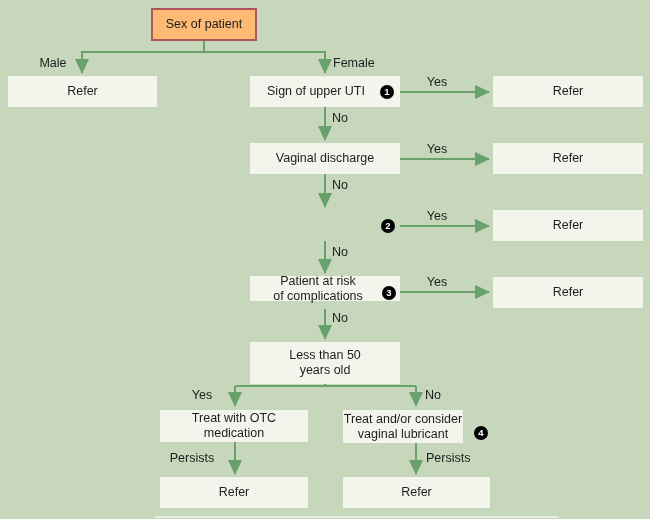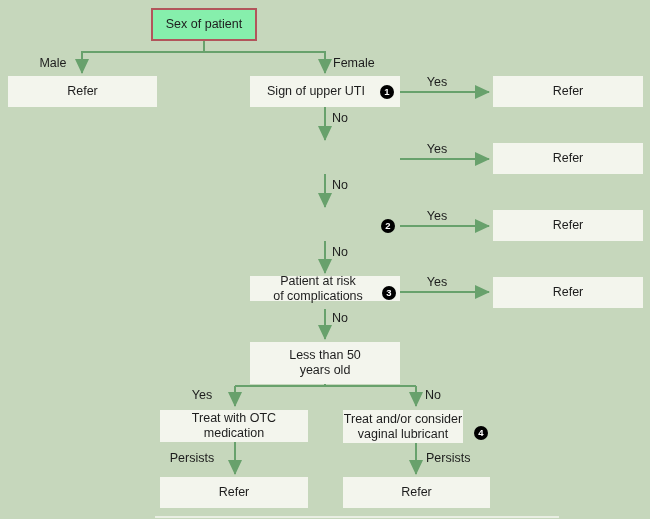--- a/index.html
+++ b/index.html
@@ -26,21 +26,21 @@
     display: flex;
     align-items: center;
     justify-content: center;
     text-align: center;
     font-size: 12.5px;
     line-height: 15px;
     box-sizing: border-box;
   }
   .node .node-label { white-space: pre-line; }
   .node.root {
-    background: #86efac;
+    background: #fdba74;
     border: 2px solid #b2555b;
   }
   .edge-label {
     position: absolute;
     font-size: 12.5px;
     line-height: 14px;
     white-space: nowrap;
     text-align: center;
   }
   .edge-label.center { text-align: center; }
@@ -109,20 +109,23 @@
   </div>
 
   <div class="node" style="left:250px; top:76px; width:150px; height:31px; padding-right:18px;">
     <span class="node-label">Sign of upper UTI</span>
   </div>
 
   <div class="node" style="left:493px; top:76px; width:150px; height:31px;">
     <span class="node-label">Refer</span>
   </div>
 
+  <div class="node" style="left:250px; top:143px; width:150px; height:31px;">
+    <span class="node-label">Vaginal discharge</span>
+  </div>
 
   <div class="node" style="left:493px; top:143px; width:150px; height:31px;">
     <span class="node-label">Refer</span>
   </div>
 
 
   <div class="node" style="left:493px; top:210px; width:150px; height:31px;">
     <span class="node-label">Refer</span>
   </div>
 

